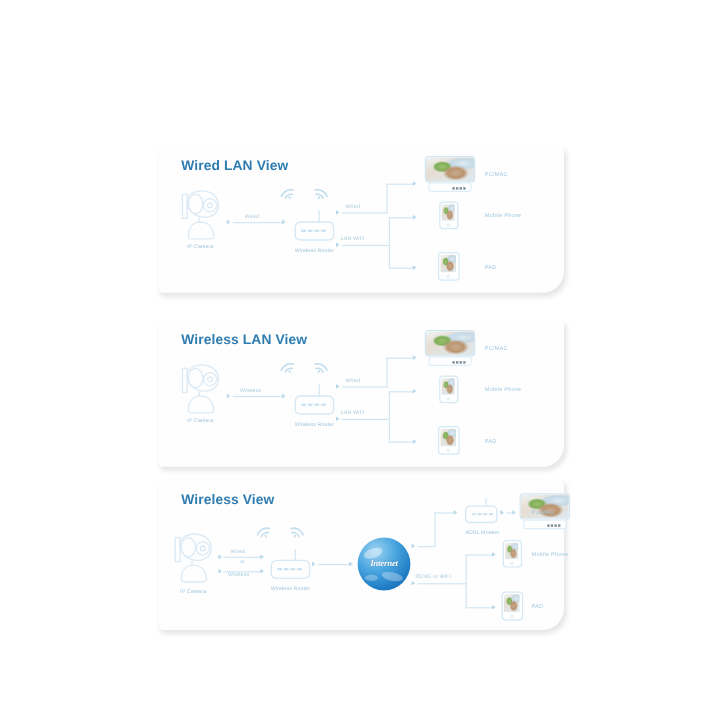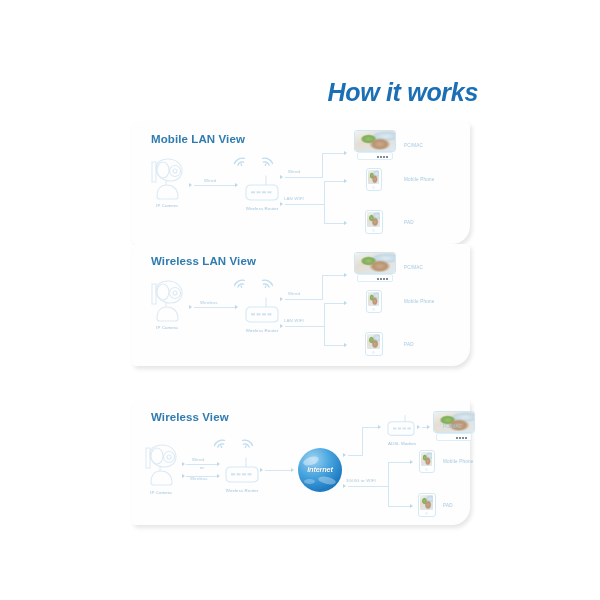--- a/index.html
+++ b/index.html
@@ -27,21 +27,21 @@
   
   .panel{
     position:absolute;
     left:132px;
     width:338px;
     background:#fefefe;
     border-radius:4px 4px 18px 4px;
     box-shadow:2px 3px 4px rgba(0,0,0,0.10);
   }
   #panel-1{top:122px;height:122px;}
-  #panel-2{top:244px;height:122px;}
+  #panel-2{top:267px;height:122px;}
   #panel-3{top:400px;height:125px;}
 
   .panel-title{
     position:absolute;
     left:19px;top:11px;
     font-size:11.5px;
     font-weight:bold;
     color:#2f7cb0;
     letter-spacing:0.1px;
     white-space:nowrap;
@@ -146,21 +146,21 @@
   .photo{
     position:absolute;left:0;top:0;width:100%;height:100%;
     background:
       radial-gradient(ellipse 38% 44% at 62% 66%, #c9a98c 0%, #b9946f 45%, rgba(185,148,111,0) 72%),
       radial-gradient(ellipse 26% 30% at 34% 40%, #9cbf6f 0%, #7fae58 55%, rgba(127,174,88,0) 80%),
       radial-gradient(ellipse 46% 30% at 78% 26%, #dfe9ef 0%, #c3d8e6 60%, rgba(195,216,230,0) 85%),
       linear-gradient(160deg,#eef3f2 0%,#e6ddd2 40%,#dfe9ef 100%);
   }
 
   
-  .globe{position:absolute;width:44px;height:44px;}
+  .globe{position:absolute;width:44px;height:44px;font-family:Liberation Serif, serif;}
   .globe .ball{
     position:absolute;left:0;top:0;width:44px;height:44px;border-radius:50%;
     background:
       radial-gradient(circle at 34% 26%, #9ed3f2 0%, #4aa6df 38%, #1f7cc4 72%, #1566a8 100%);
   }
   .globe .cloud1{
     position:absolute;left:5px;top:9px;width:16px;height:8px;border-radius:50%;
     background:rgba(255,255,255,0.40);transform:rotate(-18deg);
   }
   .globe .cloud2{
@@ -175,24 +175,23 @@
     position:absolute;left:0;top:17px;width:44px;text-align:center;
     font-size:7.4px;font-weight:bold;font-style:italic;color:#fff;
     letter-spacing:-0.2px;text-shadow:0 0 1px rgba(0,60,110,0.5);
   }
 </style>
 </head>
 <body>
 
 <div id="stage">
 
-  <div class="main-title">How it works</div>
 
   <div class="panel" id="panel-1">
-    <div class="panel-title">Mobile LAN View</div>
+    <div class="panel-title">Wired LAN View</div>
 
     <div class="diagram">
 
       <div class="camera" style="left:14px;top:34px;">
         <svg viewBox="0 0 42 44" width="42" height="44">
           <g fill="none" stroke="#dceaf5" stroke-width="1.1">
             <path d="M6 6 L6 26 L10 26 L10 6 Z"></path>
             <path d="M10 12 C10 6 16 3 22 3 C30 3 36 8 36 15 C36 21 31 25 25 25 C17 25 10 20 10 12 Z"></path>
             <ellipse cx="17" cy="14" rx="6" ry="8"></ellipse>
             <circle cx="29" cy="15" r="5.5"></circle>

